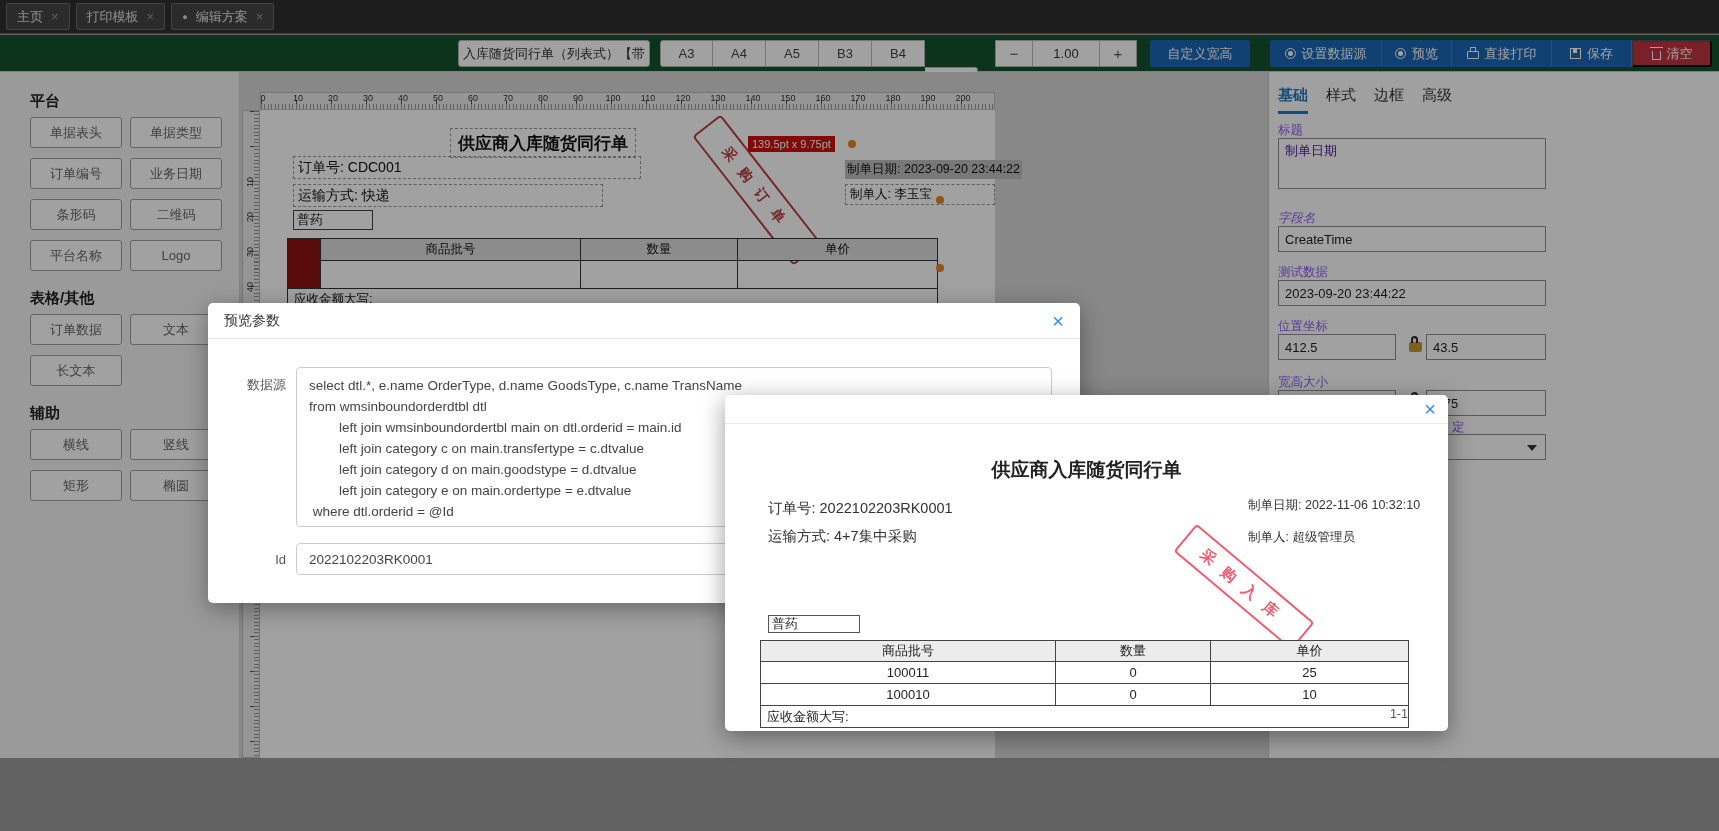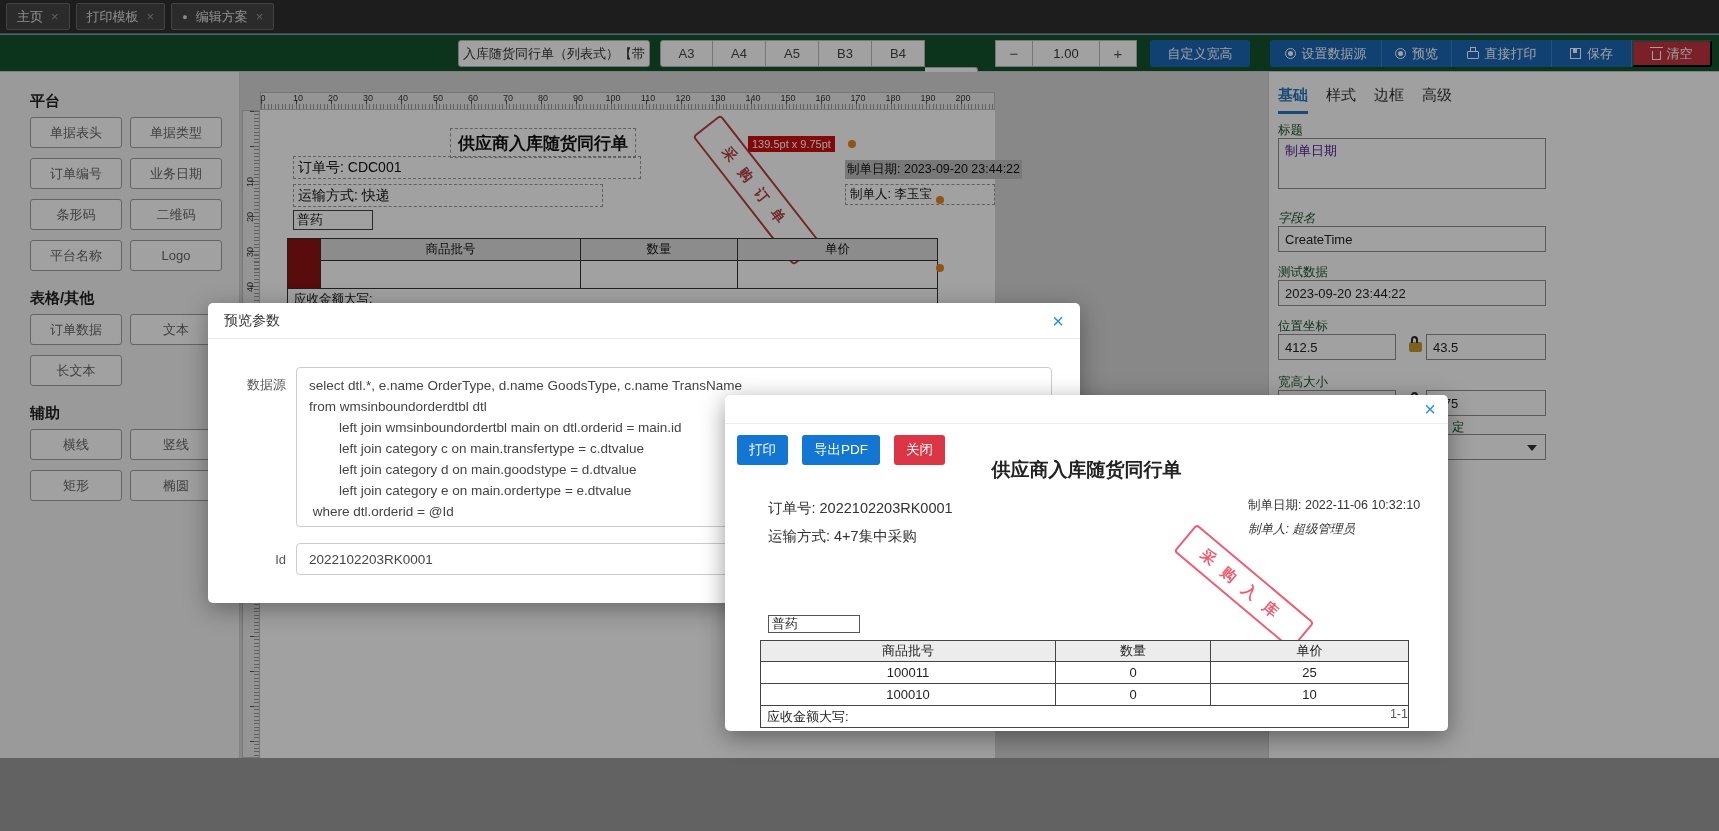--- a/index.html
+++ b/index.html
@@ -65,21 +65,21 @@
   .c-table td,.c-table th{border:1px solid #333;font-size:12.5px;font-weight:normal;color:#111;text-align:center;padding:0;box-sizing:border-box;}
   .c-table th{background:#dedede;height:22px;}
   .c-table .red-cell{background:#8f1212;width:33px;}
   .c-table .empty-row td{height:28px;}
   .c-table .foot td{height:22px;text-align:left;padding-left:6px;font-size:12.5px;}
   
   .props{position:absolute;left:1268px;top:0;width:451px;height:686px;background:#fdfdfd;border-left:1px solid #c9c9c9;box-sizing:border-box;}
   .ptabs{position:absolute;left:9px;top:14px;display:flex;gap:18px;}
   .ptab{font-size:15px;color:#333;cursor:pointer;padding-bottom:6px;}
   .ptab.active{color:#2779bd;font-weight:bold;border-bottom:3px solid #2779bd;}
-  .plabel{position:absolute;left:9px;font-size:12.5px;color:#14532d;}
+  .plabel{position:absolute;left:9px;font-size:12.5px;color:#8b5cf6;}
   .pinput{position:absolute;left:9px;width:268px;height:26px;border:1px solid #8f8f8f;background:#fff;font-size:13px;color:#222;padding:0 6px;box-sizing:border-box;font-family:"Liberation Sans",sans-serif;}
   .ptextarea{position:absolute;left:9px;width:268px;height:51px;border:1px solid #8f8f8f;background:#fff;font-size:13px;color:#4c1d95;padding:3px 6px;box-sizing:border-box;resize:none;font-family:"Liberation Sans",sans-serif;}
   .pnum{width:118px;}
   .lock{position:absolute;width:13px;height:10px;background:#c59a2f;border-radius:2px;cursor:pointer;}
   .lock::before{content:'';position:absolute;left:2px;top:-6px;width:7px;height:7px;border:2px solid #2b2b2b;border-bottom:none;border-radius:5px 5px 0 0;box-sizing:border-box;}
   .pselect{position:absolute;left:9px;width:268px;height:26px;border:1px solid #8f8f8f;background:#fff;box-sizing:border-box;cursor:pointer;}
   .pselect .chev{position:absolute;right:8px;top:10px;width:0;height:0;border-left:5px solid transparent;border-right:5px solid transparent;border-top:6px solid #333;}
   
   .dim{position:absolute;left:0;top:0;width:100%;height:100%;background:rgba(0,0,0,0.37);z-index:5;}
   
@@ -309,31 +309,26 @@
         <div class="m-lbl">Id</div>
         <input class="id-input" value="2022102203RK0001" style="">
       </div>
     </div>
   </div>
 
   <div class="modal2">
     <div class="m2-head">
       <span class="m-close">×</span>
     </div>
-    <div class="m2-btns">
-      <button class="pv-btn pv-blue">打印</button>
-      <button class="pv-btn pv-blue">导出PDF</button>
-      <button class="pv-btn pv-red">关闭</button>
-    </div>
     <div class="pv-doc">
       <div class="pv-title">供应商入库随货同行单</div>
       <div class="pv-field-l" style="top:42px;">订单号: 2022102203RK0001</div>
       <div class="pv-field-l" style="top:70px;">运输方式: 4+7集中采购</div>
       <div class="pv-field-r" style="top:40px;">制单日期: 2022-11-06 10:32:10</div>
-      <div class="pv-field-r" style="top:64px;font-style:italic;">制单人: 超级管理员</div>
+      <div class="pv-field-r" style="top:72px;">制单人: 超级管理员</div>
       <div class="stamp stamp-preview">采购入库</div>
       <div class="pv-drug">普药</div>
       <table class="pv-table">
         <tbody>
             <tr>
           <th style="width:295px;">商品批号</th>
           <th style="width:155px;">数量</th>
           <th style="width:198px;">单价</th>
         </tr>
         <tr>

